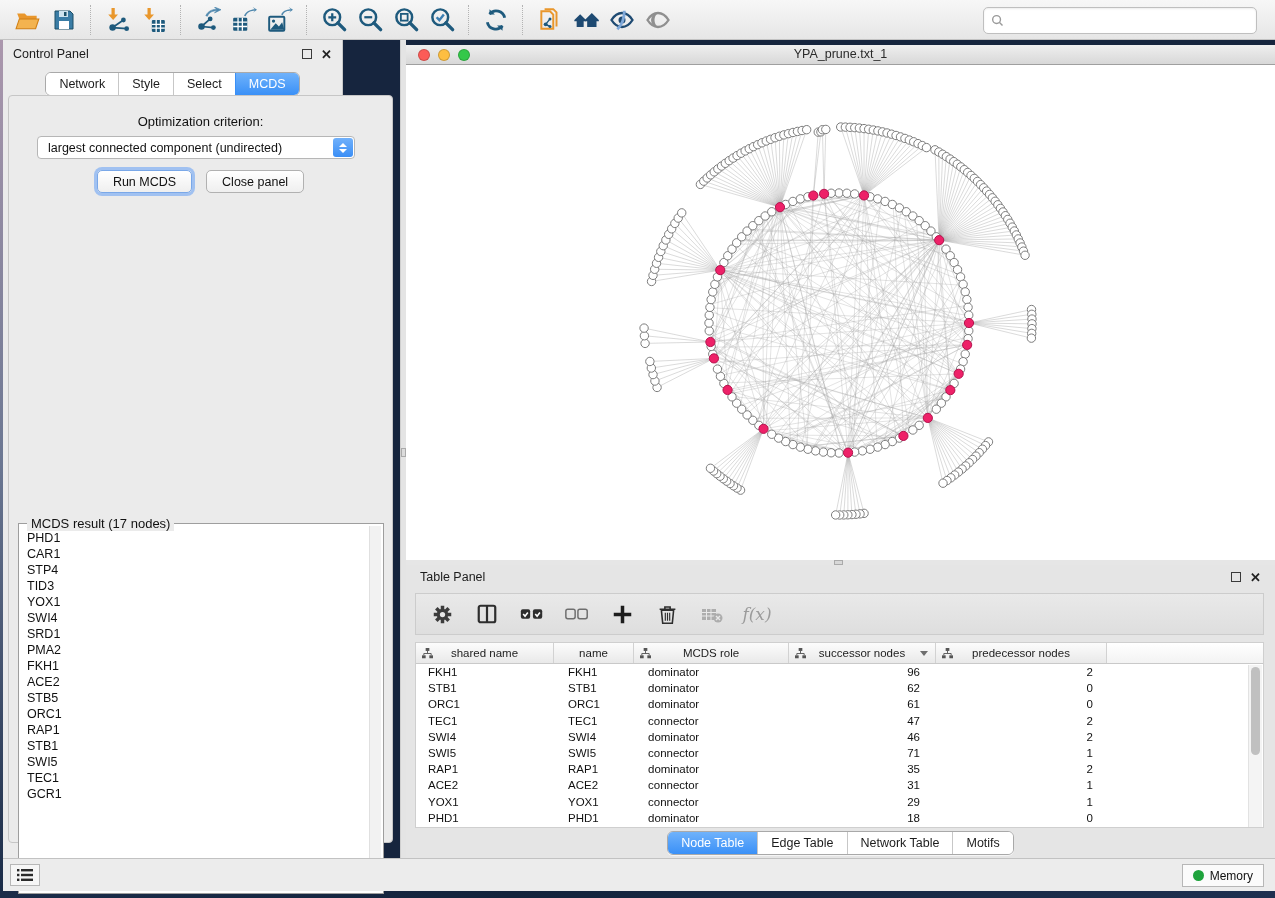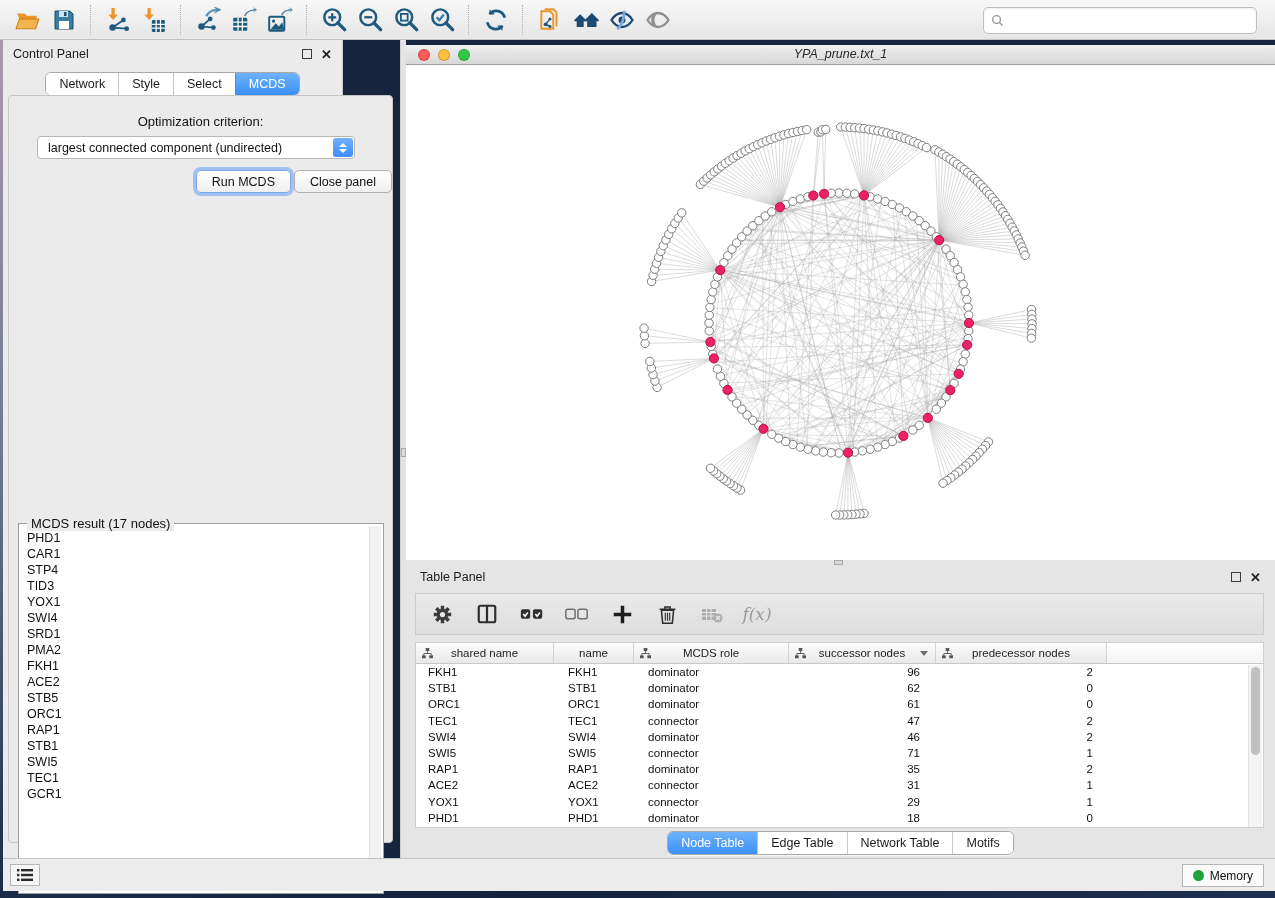--- a/index.html
+++ b/index.html
@@ -31,35 +31,35 @@
   .seg .s:first-child{border-left:none;}
   .seg .s.active{background:linear-gradient(#6fb2fb,#3a90f7);color:#fff;border-left-color:#3a90f7;}
   .cp-tabs{position:absolute;left:0;top:32px;width:100%;display:flex;justify-content:center;}
   .cp-pane{position:absolute;left:5px;top:55px;width:385px;height:748px;border:1px solid #c6c6c6;border-radius:4px;background:#ebebeb;box-sizing:border-box;}
   .opt-label{position:absolute;left:0;top:18px;width:100%;text-align:center;font-size:13px;color:#111;}
   .mac-select{position:absolute;left:28px;top:40px;width:318px;height:23px;background:#fff;border:1px solid #b6b6b6;border-radius:4px;box-sizing:border-box;display:flex;align-items:center;font-size:12.5px;color:#111;padding-left:10px;}
   .mac-select .stepper{position:absolute;right:1px;top:1px;bottom:1px;width:20px;border-radius:3px;background:linear-gradient(#71b1fb,#3a8ef6);display:flex;flex-direction:column;align-items:center;justify-content:center;gap:2px;}
   .chev{width:0;height:0;border-left:4px solid transparent;border-right:4px solid transparent;}
   .chev.up{border-bottom:4px solid #fff;}
   .chev.dn{border-top:4px solid #fff;}
-  .btn-row{position:absolute;left:0;top:74px;width:100%;display:flex;justify-content:flex-end;gap:3px;}
+  .btn-row{position:absolute;left:0;top:74px;width:100%;display:flex;justify-content:center;gap:14px;}
   .mac-btn{height:23px;border:1px solid #b1b1b1;border-radius:5px;background:linear-gradient(#ffffff,#efefef);font-size:12.5px;color:#111;padding:0 15px;display:flex;align-items:center;box-sizing:border-box;}
   .mac-btn.focus{box-shadow:0 0 0 3px rgba(110,165,245,.6);border-color:#7aa8e8;}
   .result-box{position:absolute;left:9px;top:427px;width:366px;height:371px;border:1px solid #9e9e9e;background:#fff;box-sizing:border-box;}
   .result-legend{position:absolute;left:8px;top:-8px;background:#ebebeb;padding:0 4px;font-size:13px;color:#111;}
   .result-list{position:absolute;left:0;top:6px;bottom:2px;right:14px;overflow:hidden;font-size:12.5px;color:#111;}
   .result-list .it{padding:1.5px 0 1.5px 8px;line-height:13px;}
   .result-scroll{position:absolute;right:2px;top:2px;bottom:2px;width:11px;background:#f2f2f2;border-left:1px solid #e0e0e0;}
 
   
   .vsplit{left:400px;top:40px;width:6px;height:818px;background:#e4e4e4;border-left:1px solid #cfcfcf;box-sizing:border-box;}
   .vgrip{position:absolute;left:0px;top:408px;width:5px;height:9px;background:#dcdcdc;border:1px solid #aaa;box-sizing:border-box;}
 
   
-  .netwin{left:406px;top:45px;width:869px;height:515px;font-style:italic;}
+  .netwin{left:406px;top:45px;width:869px;height:515px;}
   .net-titlebar{position:absolute;left:0;top:0;width:100%;height:20px;background:linear-gradient(#efefef,#d8d8d8);border-bottom:1px solid #9f9f9f;box-sizing:border-box;}
   .tlight{position:absolute;top:4px;width:12px;height:12px;border-radius:50%;box-sizing:border-box;border:1px solid rgba(0,0,0,.18);}
   .net-title{position:absolute;left:0;top:2px;width:100%;text-align:center;font-size:12.5px;color:#2a2a2a;}
   .net-canvas{position:absolute;left:0;top:20px;width:869px;height:495px;background:#fff;}
 
   
   .hsplit{left:406px;top:560px;width:869px;height:5px;background:#e6e6e6;}
   .hgrip{position:absolute;left:428px;top:0px;width:9px;height:5px;background:#d8d8d8;border:1px solid #aaa;box-sizing:border-box;}
 
   

